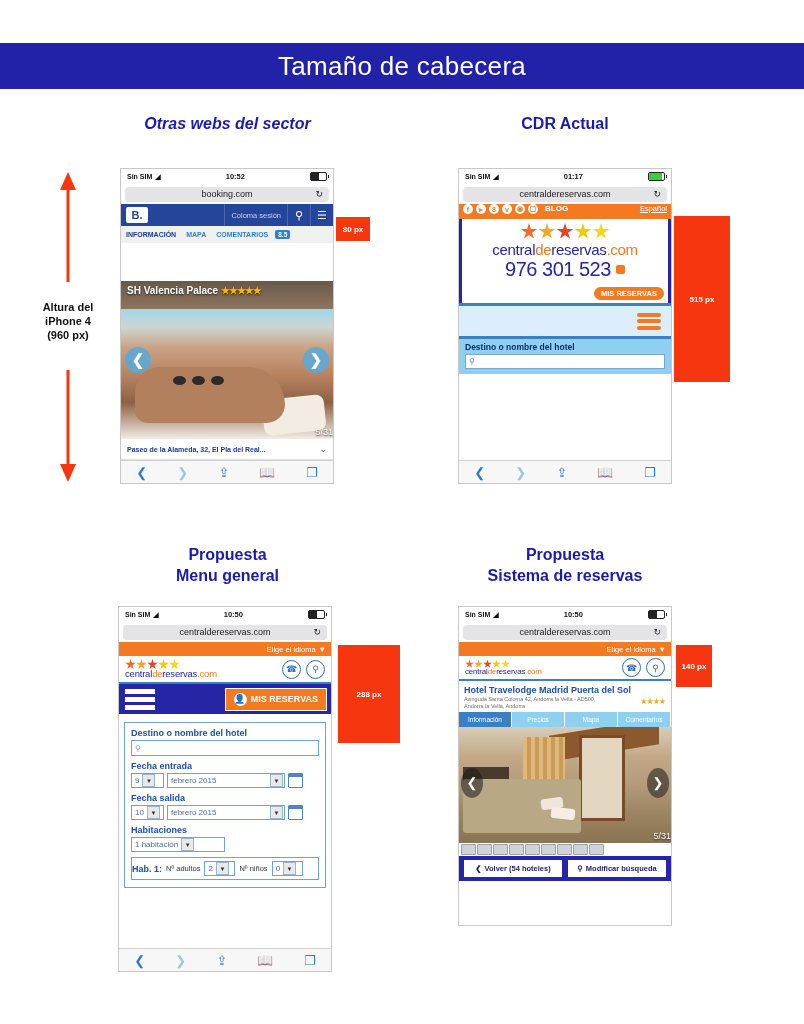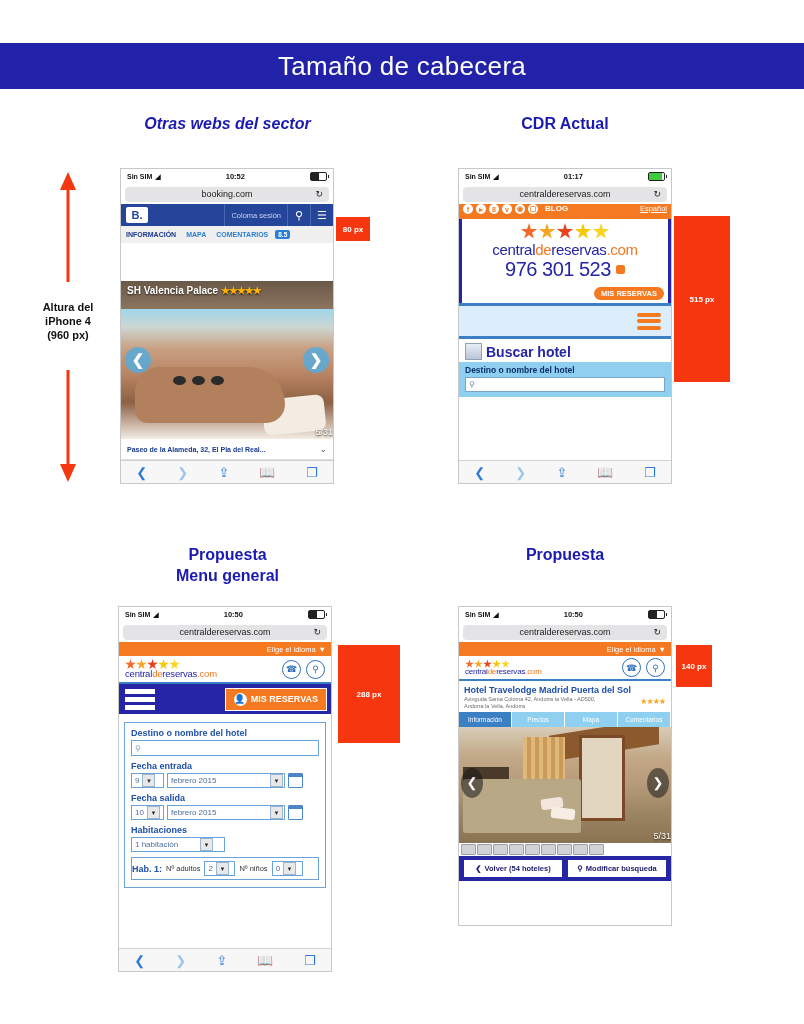--- a/index.html
+++ b/index.html
@@ -156,20 +156,21 @@
 
 <div class="sect-title" style="left:130px;top:113px;width:195px;font-style:italic;">Otras webs del sector</div>
 <div class="sect-title" style="left:470px;top:113px;width:190px;">CDR Actual</div>
 
 <div class="sect-title" style="left:130px;top:544px;width:195px;">
   <div>Propuesta</div>
   <div>Menu general</div>
 </div>
 <div class="sect-title" style="left:465px;top:544px;width:200px;">
   <div>Propuesta</div>
+  <div>Sistema de reservas</div>
 </div>
 
 <div class="arrow-ann" style="left:58px;top:172px;width:20px;height:310px;">
   <svg width="20" height="310" viewBox="0 0 20 310">
     <line x1="10" y1="16" x2="10" y2="110" stroke="#f5360e" stroke-width="3"></line>
     <polygon points="10,0 2,18 18,18" fill="#f5360e"></polygon>
     <line x1="10" y1="198" x2="10" y2="292" stroke="#f5360e" stroke-width="3"></line>
     <polygon points="10,310 2,292 18,292" fill="#f5360e"></polygon>
   </svg>
 </div>
@@ -291,24 +292,20 @@
       <span class="mis-res">MIS RESERVAS</span>
     </div>
   </div>
   <div class="cdr-bar">
     <span class="burger-o">
         <i></i>
         <i></i>
         <i></i>
       </span>
   </div>
-  <div class="buscar-row">
-    <span class="bld-ic"></span>
-    <span class="buscar-tt">Buscar hotel</span>
-  </div>
   <div class="cdr-search" style="height:32px;">
     <div class="lb">Destino o nombre del hotel</div>
     <div class="inp">
         <span>⚲</span>
       </div>
   </div>
   <div class="toolbar" style="position:absolute;bottom:0;left:0;right:0;">
     <span>❮</span>
     <span class="dim">❯</span>
     <span>⇪</span>
@@ -400,21 +397,21 @@
           <span class="car">▼</span>
         </span>
       <span class="sel" style="width:112px;justify-content:space-between;padding-right:1px;">
           <span>febrero 2015</span>
           <span class="car">▼</span>
         </span>
       <span class="cal"></span>
     </div>
     <div class="fl">Habitaciones</div>
     <div class="frow">
-      <span class="sel" style="width:78px;justify-content:space-between;padding-right:11px;">
+      <span class="sel" style="width:78px;justify-content:flex-start;padding-right:11px;">
           <span>1 habitación</span>
           <span class="car">▼</span>
         </span>
     </div>
     <div class="habrow">
       <span class="h1">Hab. 1:</span>
       <span class="lbl">Nº adultos</span>
       <span class="sel" style="width:26px;">
           <span>2</span>
           <span class="car">▼</span>

